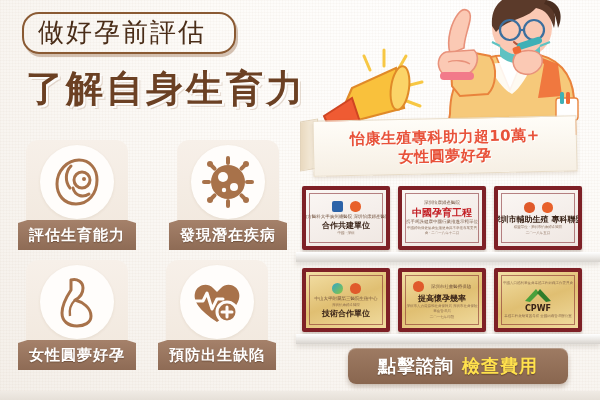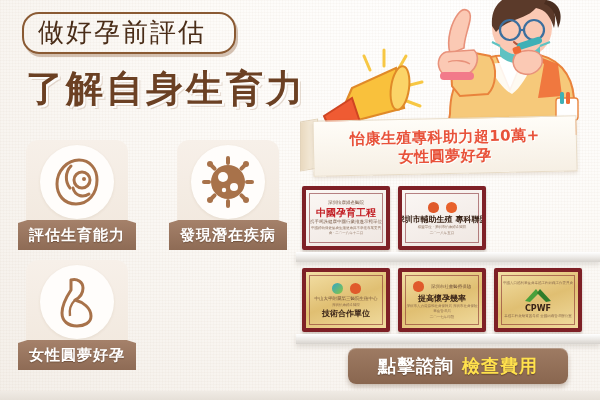--- a/index.html
+++ b/index.html
@@ -283,25 +283,52 @@
                      C19 52 13 47 13 39 C13 30 18 22 22 16 Z" fill="none" stroke="#a8724a" stroke-width="3" stroke-linejoin="round"></path>
             <path d="M26 26 C22 30 20 36 21 42" fill="none" stroke="#a8724a" stroke-width="2.4"></path>
           </svg>
         </div>
       </div>
       <div class="plate">
         <span>女性圓夢好孕</span>
       </div>
     </div>
 
+    <div class="card c3">
+      <div class="iconbox">
+        <div class="circle">
+          <svg width="56" height="56" viewBox="0 0 56 56">
+            <path d="M28 48 C10 36 4 27 6 19 C8 11 18 8 24 14 L28 18 L32 14 C38 8 48 11 50 19
+                     C52 27 46 36 28 48 Z" fill="#a8724a"></path>
+            <path d="M4 27 L14 27 L18 19 L23 35 L28 25 L34 25" fill="none" stroke="#fffdfb" stroke-width="3" stroke-linejoin="round" stroke-linecap="round"></path>
+            <circle cx="38" cy="38" r="10" fill="#a8724a" stroke="#fffdfb" stroke-width="3"></circle>
+            <path d="M38 33 L38 43 M33 38 L43 38" stroke="#fffdfb" stroke-width="3" stroke-linecap="round"></path>
+          </svg>
+        </div>
+      </div>
+      <div class="plate">
+        <span>預防出生缺陷</span>
+      </div>
+    </div>
   </div>
 
   <div class="shelfwrap">
 
     <div class="certrow r1">
+      <div class="cert white">
+        <div class="inner">
+          <div class="logos">
+            <span class="lg blue"></span>
+            <span class="lg orange"></span>
+          </div>
+          <div class="sub">南方醫科大學廣州總醫院  深圳怡康婦產醫院</div>
+          <div class="ttl dark">合作共建單位</div>
+          <div class="tiny">中國 · 深圳</div>
+        </div>
+      </div>
 
       <div class="cert white">
         <div class="inner">
           <div class="sub">深圳怡康婦產醫院</div>
           <div class="ttl redt">中國孕育工程</div>
           <div class="sub">携手呵護健康中國行業推進示範單位</div>
           <div class="tiny">中國婦幼保健協會生殖健康與不孕症專業委員會 · 二〇一八年十二月</div>
         </div>
       </div>
 

